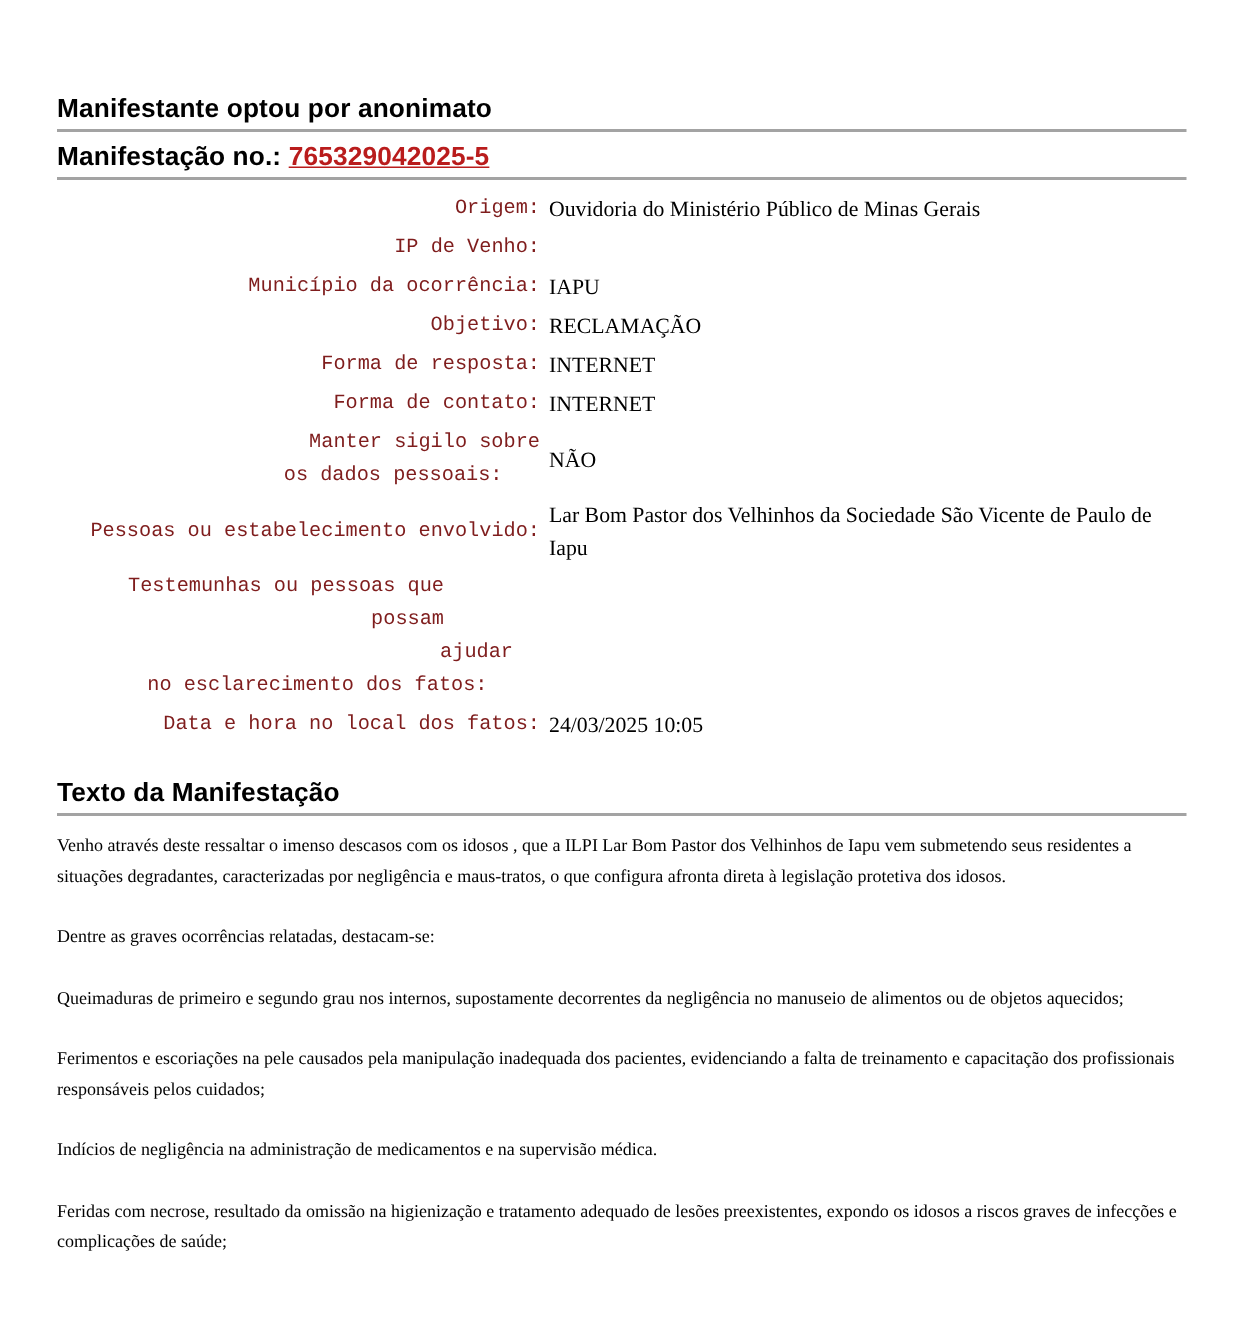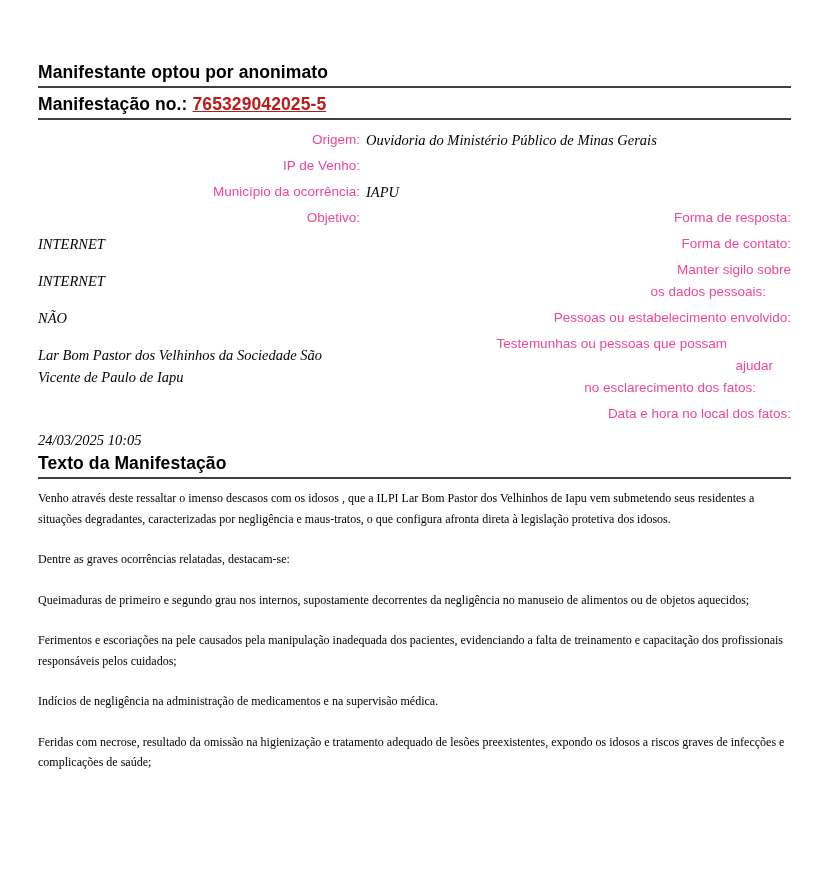--- a/index.html
+++ b/index.html
@@ -16,59 +16,58 @@
     left: 38px;
     top: 63px;
     width: 753px;
   }
   .rule-heading {
     font-family: "Liberation Sans", sans-serif;
     font-weight: bold;
     font-size: 17.5px;
     letter-spacing: 0.1px;
     color: #000000;
-    border-bottom: 2px solid #404040;
+    border-bottom: 2px solid #a3a3a3;
     padding-bottom: 4px;
     margin: 0 0 7px 0;
     line-height: 19px;
   }
   .rule-heading.second { margin-bottom: 9px; }
   .manifest-link {
     color: #b91c1c;
     text-decoration: underline;
     cursor: pointer;
   }
   .fields {
     display: grid;
     grid-template-columns: 322px 425px;
     column-gap: 6px;
     row-gap: 4px;
     align-items: center;
     margin-top: 9px;
   }
   .flabel {
     text-align: right;
-    font-family: Liberation Sans, sans-serif;
+    font-family: Liberation Mono, monospace;
     font-size: 13.5px;
-    color: #ec4899;
+    color: #7f1d1d;
     line-height: 22px;
   }
   .fvalue {
     font-family: "Liberation Serif", serif;
     font-size: 14.5px;
     color: #000000;
     line-height: 22px;
     min-height: 22px;
-    font-style: italic;
   }
   .flabel .pr64 { padding-right: 64px; }
   .flabel .pr35 { padding-right: 35px; }
   .flabel .pr25 { padding-right: 25px; }
   .flabel .pr18 { padding-right: 18px; }
-  .section-heading { margin-top: 3px; margin-bottom: 9px; }
+  .section-heading { margin-top: 24px; margin-bottom: 9px; }
   .manifesto p {
     font-family: "Liberation Serif", serif;
     font-size: 12px;
     line-height: 20.5px;
     color: #000000;
     margin: 0 0 20px 0;
     width: 748px;
   }
 </style>
 </head>
@@ -87,20 +86,21 @@
       <div class="fvalue">Ouvidoria do Ministério Público de Minas Gerais</div>
 
 
       <div class="flabel">IP de Venho:</div>
       <div class="fvalue"></div>
 
       <div class="flabel">Município da ocorrência:</div>
       <div class="fvalue">IAPU</div>
 
       <div class="flabel">Objetivo:</div>
+      <div class="fvalue">RECLAMAÇÃO</div>
 
       <div class="flabel">Forma de resposta:</div>
       <div class="fvalue">INTERNET</div>
 
       <div class="flabel">Forma de contato:</div>
       <div class="fvalue">INTERNET</div>
 
       <div class="flabel">
         <div>Manter sigilo sobre</div>
         <div class="pr25">os dados pessoais:</div>

